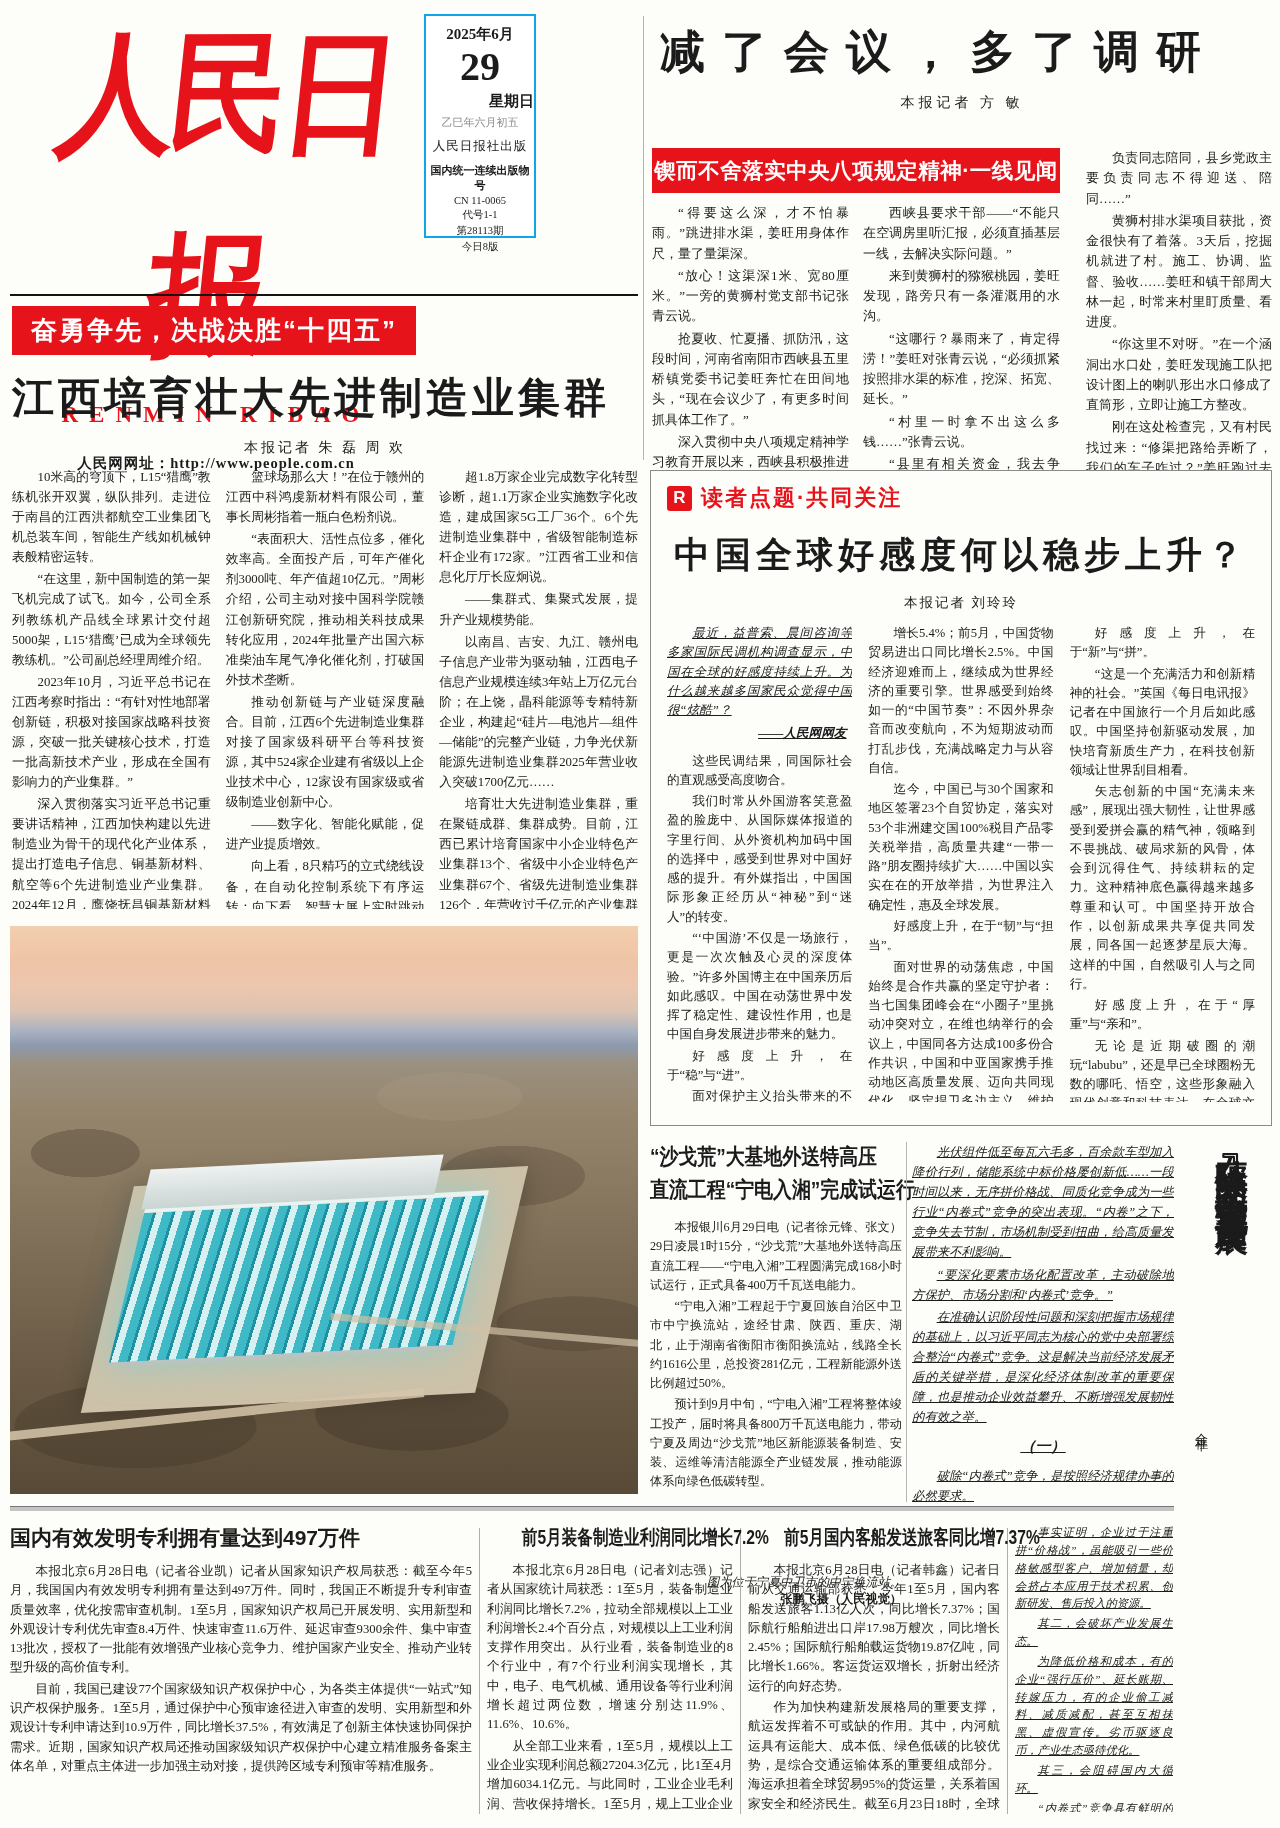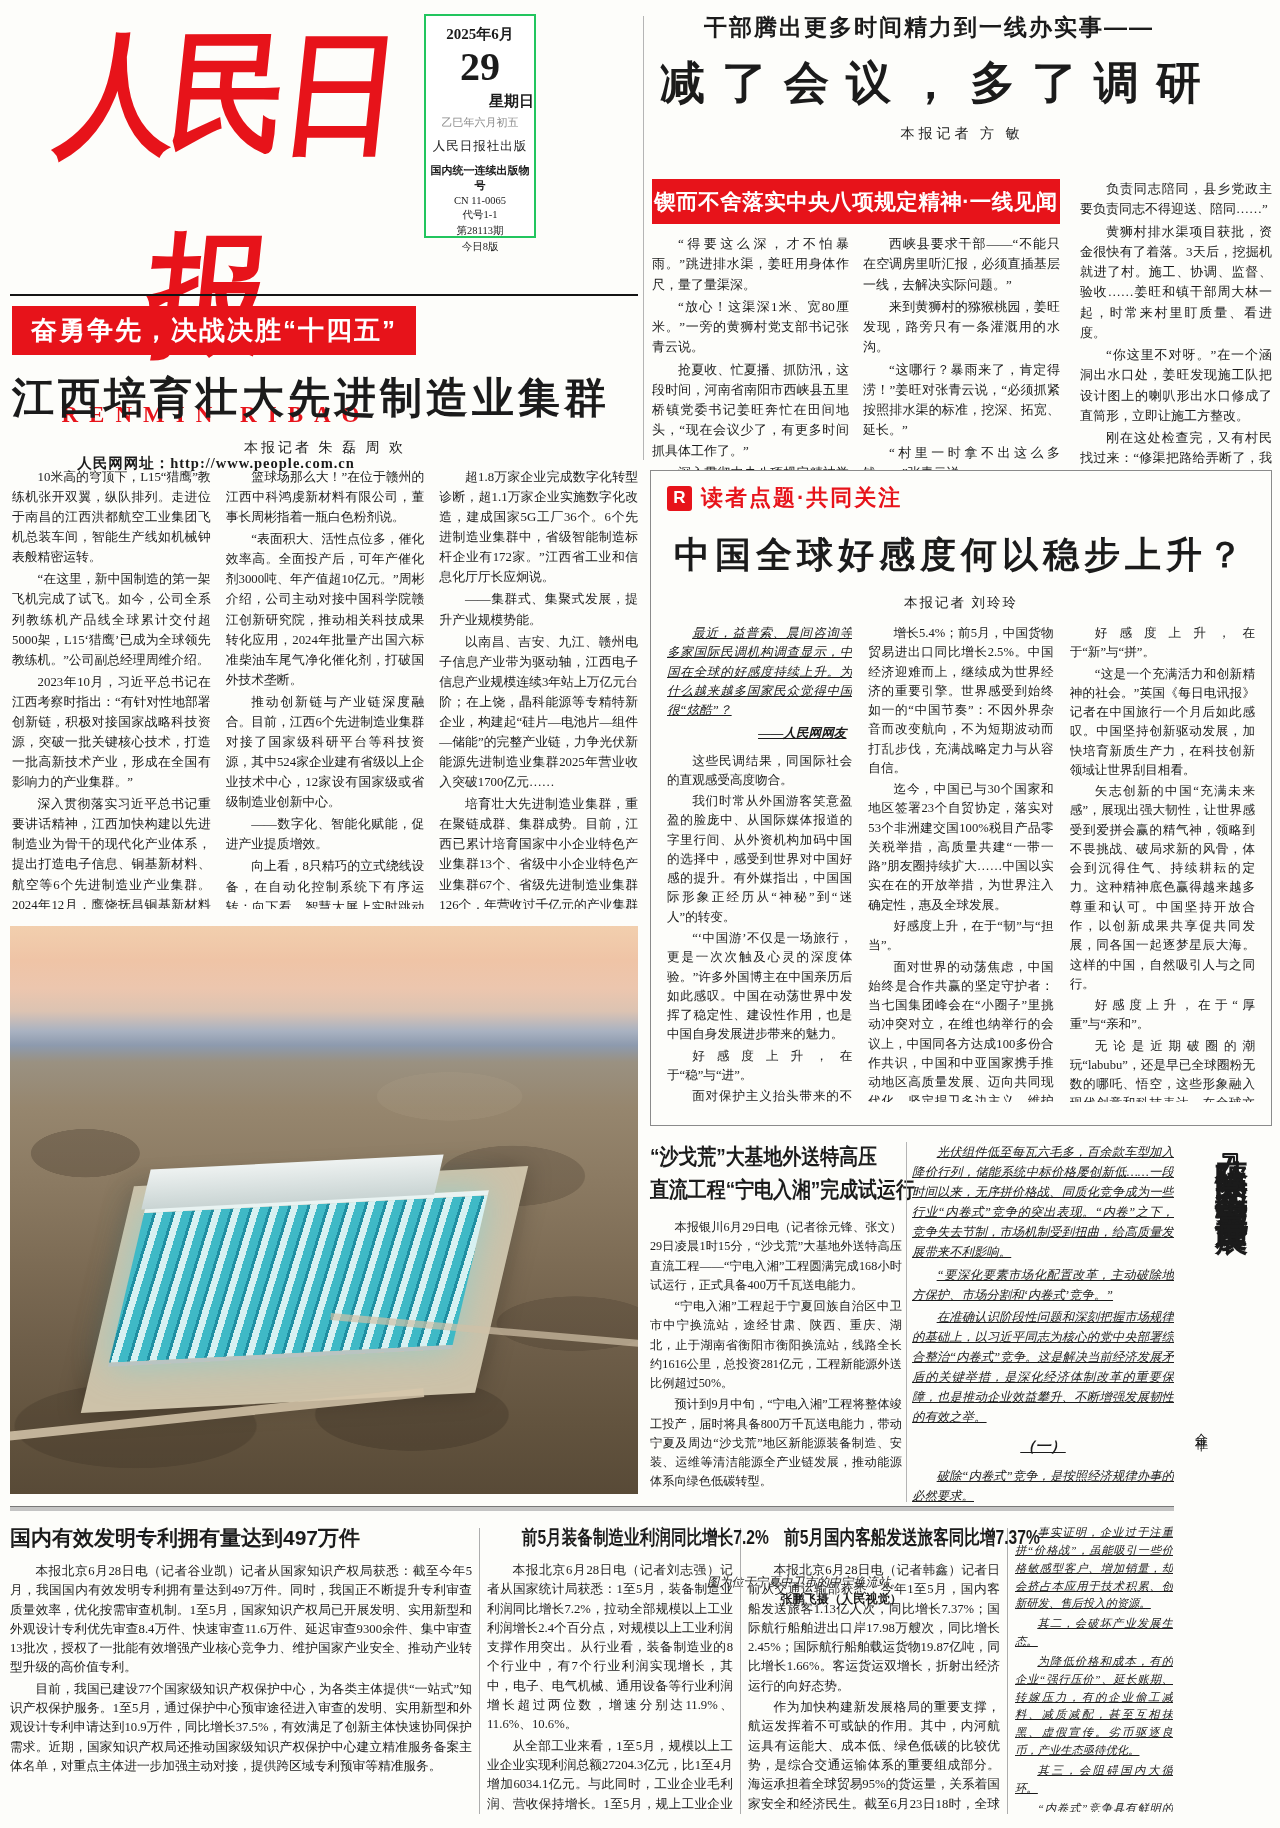--- a/index.html
+++ b/index.html
@@ -14,38 +14,38 @@
   .kai .para, .kai { font-style:italic;text-decoration:underline; }
 
   
   #masthead { position:absolute; left:12px; top:16px; width:408px; text-align:center; }
   .logo { display:inline-block; color:#e7131a; font-weight:bold; font-size:118px; line-height:180px;
           letter-spacing:-6px; transform:skewX(-6deg) scaleY(1.12); transform-origin:center; }
   .logo-latin { margin-top:26px; color:#e7131a; font-weight:bold; font-size:23px; letter-spacing:11px; }
   .site-line { margin-top:26px; font-size:14.5px; font-weight:bold; letter-spacing:1px; }
 
   #date-box { position:absolute; left:424px; top:14px; width:112px; height:224px;
-              border:2px solid #22c55e; text-align:center; padding-top:9px; background:#fff; }
+              border:2px solid #0ea5e9; text-align:center; padding-top:9px; background:#fff; }
   .db-ym { font-size:15px; font-weight:bold; }
   .db-day { font-size:40px; line-height:46px; font-weight:bold; }
   .db-week { font-size:15px; font-weight:bold; margin-top:2px;text-align:right; }
   .db-lunar { font-size:11px; color:#8a8a8a; margin-top:4px; }
   .db-pub { font-size:12.5px; margin-top:8px; letter-spacing:1px; }
   .db-issn-label { font-size:11px; font-weight:bold; margin-top:8px; }
   .db-small { font-size:10.5px; margin-top:2px; }
 
   .rule-h { position:absolute; background:#141414; }
   .rule-v { position:absolute; width:1px; background:#b5b5b5; }
 
   
   #meeting { position:absolute; left:652px; top:12px; width:620px; }
   .mt-kicker { font-size:23px; font-weight:bold; letter-spacing:2px; padding-left:52px; }
   .mt-headline { font-size:45px; font-weight:bold; letter-spacing:17px; white-space:nowrap; margin:10px 0 0 8px; }
   .mt-byline { text-align:center; font-size:14px; letter-spacing:4px; margin:12px 0 10px; }
-  .mt-flex { display:flex; gap:20px;margin-top:36px; }
+  .mt-flex { display:flex; gap:26px;margin-top:36px; }
   .mt-left { width:408px; }
   .mt-banner { background:#e7131a; color:#fff; font-weight:bold; font-size:21.5px;
                text-align:center; padding:8px 2px; letter-spacing:0.5px; margin-bottom:10px; white-space:nowrap; }
   .mt-cols { display:flex; gap:14px; }
   .col { font-size:13px; line-height:1.56; overflow:hidden; }
   .mt-col { width:197px; height:268px; }
   .mt-col3 { width:198px; height:325px; font-size:13px; line-height:1.56; overflow:hidden; }
 
   
   #jiangxi { position:absolute; left:12px; top:306px; width:626px; }
@@ -145,21 +145,20 @@
   <div class="db-small">CN 11-0065</div>
   <div class="db-small">代号1-1</div>
   <div class="db-small">第28113期</div>
   <div class="db-small">今日8版</div>
 </div>
 
 <div class="rule-h" style="left:10px; top:294px; width:628px; height:2px;"></div>
 <div class="rule-v" style="left:643px; top:16px; height:444px;"></div>
 
 <div id="meeting">
-  <div class="mt-kicker sans">干部腾出更多时间精力到一线办实事——</div>
   <div class="mt-headline sans">减了会议，多了调研</div>
   <div class="mt-byline">本报记者 方 敏</div>
   <div class="mt-flex">
     <div class="mt-left">
       <div class="mt-banner sans">锲而不舍落实中央八项规定精神·一线见闻</div>
       <div class="mt-cols">
         <div class="col mt-col">
             <p class="para">“得要这么深，才不怕暴雨。”跳进排水渠，姜旺用身体作尺，量了量渠深。</p>
             <p class="para">“放心！这渠深1米、宽80厘米。”一旁的黄狮村党支部书记张青云说。</p>
             <p class="para">抢夏收、忙夏播、抓防汛，这段时间，河南省南阳市西峡县五里桥镇党委书记姜旺奔忙在田间地头，“现在会议少了，有更多时间抓具体工作了。”</p>

